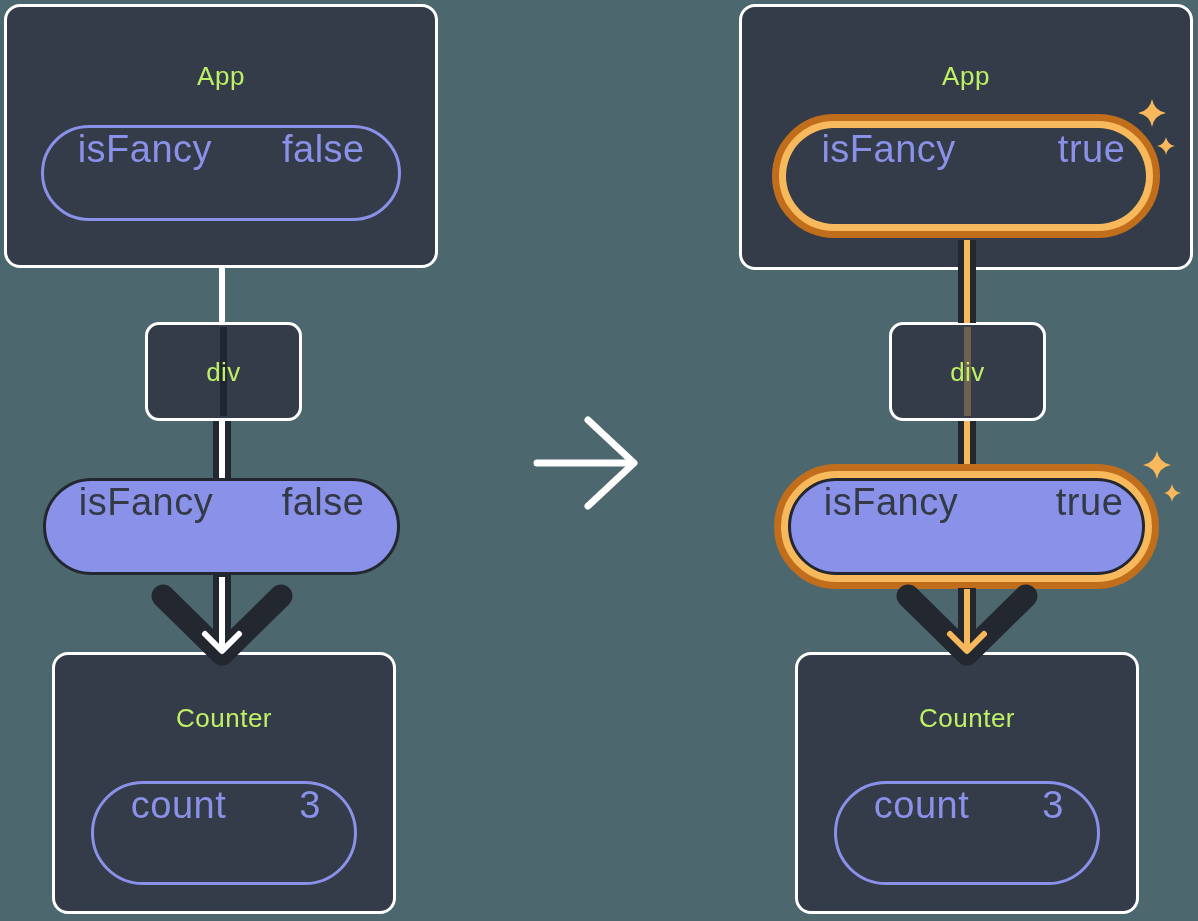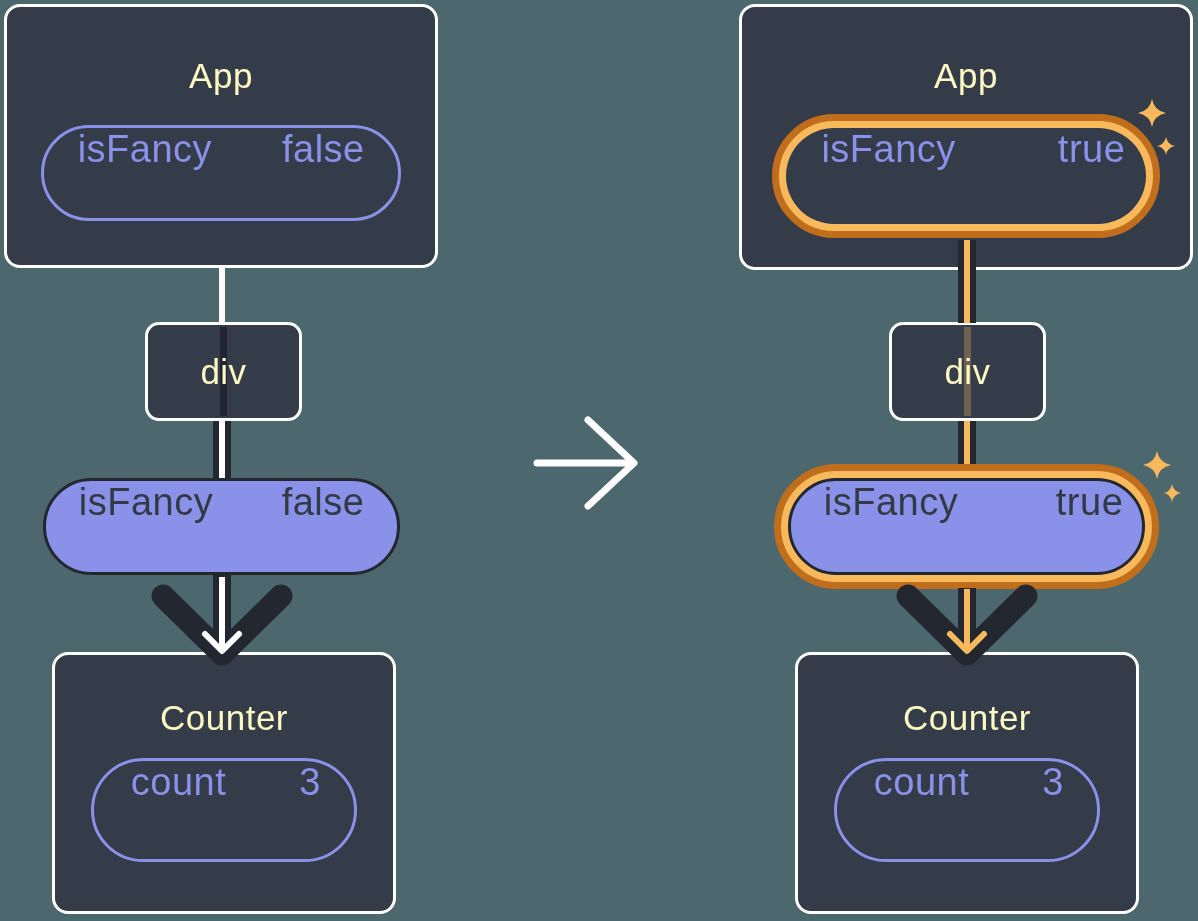--- a/index.html
+++ b/index.html
@@ -7,21 +7,21 @@
     position:relative;width:1198px;height:921px;background:#4C676E;
     font-family:"Liberation Sans",sans-serif;overflow:hidden;
   }
   
   .box{
     position:absolute;background:#343B49;border:3px solid #FFFFFF;
     border-radius:16px;box-sizing:border-box;
     display:flex;flex-direction:column;align-items:center;z-index:2;
   }
   .box-title{
-    font-size:35px;line-height:46px;font-weight:500;color:#fef9c3;letter-spacing:.5px;
+    font-size:26px;line-height:46px;font-weight:500;color:#bef264;letter-spacing:.5px;
   }
   
   .pill{
     display:flex;align-items:flex-start;border-radius:999px;box-sizing:border-box;
     overflow:hidden;flex:0 0 auto;
   }
   .pill .seg{
     display:flex;align-items:center;justify-content:center;
     font-size:38px;font-weight:500;letter-spacing:.5px;
   }
@@ -38,21 +38,21 @@
   
   .ring{
     border:7px solid #C06E1B;background:#F7B95C;border-radius:999px;
     padding:7px;box-sizing:content-box;flex:0 0 auto;
   }
   
   .app-box{padding-top:46px;}
   .app-box .box-title{margin-bottom:26px;}
   .app-box .ring{margin-top:-11px;}
   .counter-box{padding-top:40px;}
-  .counter-box .box-title{margin-bottom:17px;}
+  .counter-box .box-title{margin-bottom:40px;}
   .div-box{justify-content:center;}
   .div-box .box-title{position:relative;z-index:1;margin:8px;}
   .ghost-line{
     position:absolute;left:50%;margin-left:-3.5px;top:2px;bottom:2px;width:7px;z-index:0;
   }
   .ghost-dark{background:rgba(12,16,26,0.5);}
   .ghost-orange{background:rgba(247,185,92,0.3);}
   
   .vbar{position:absolute;}
   .overlay{position:absolute;left:0;top:0;z-index:6;pointer-events:none;}

